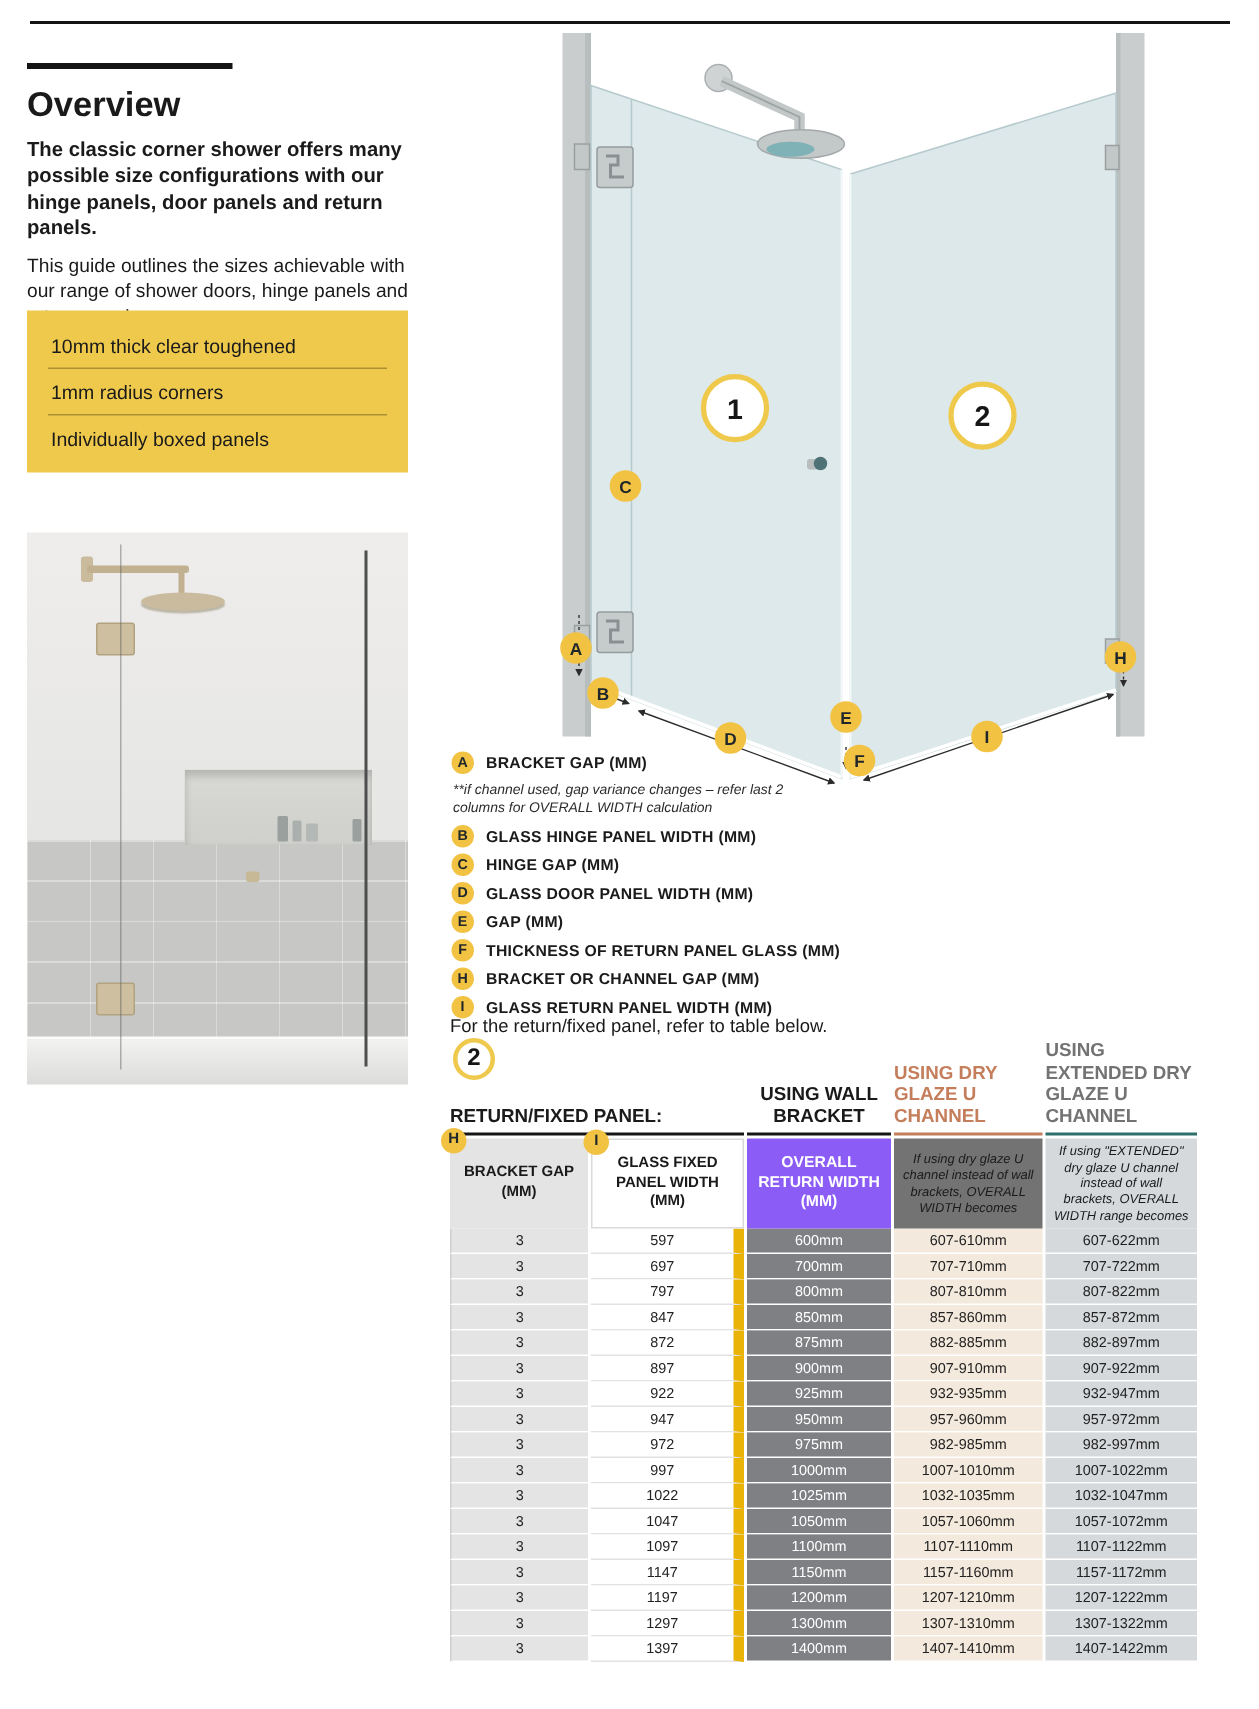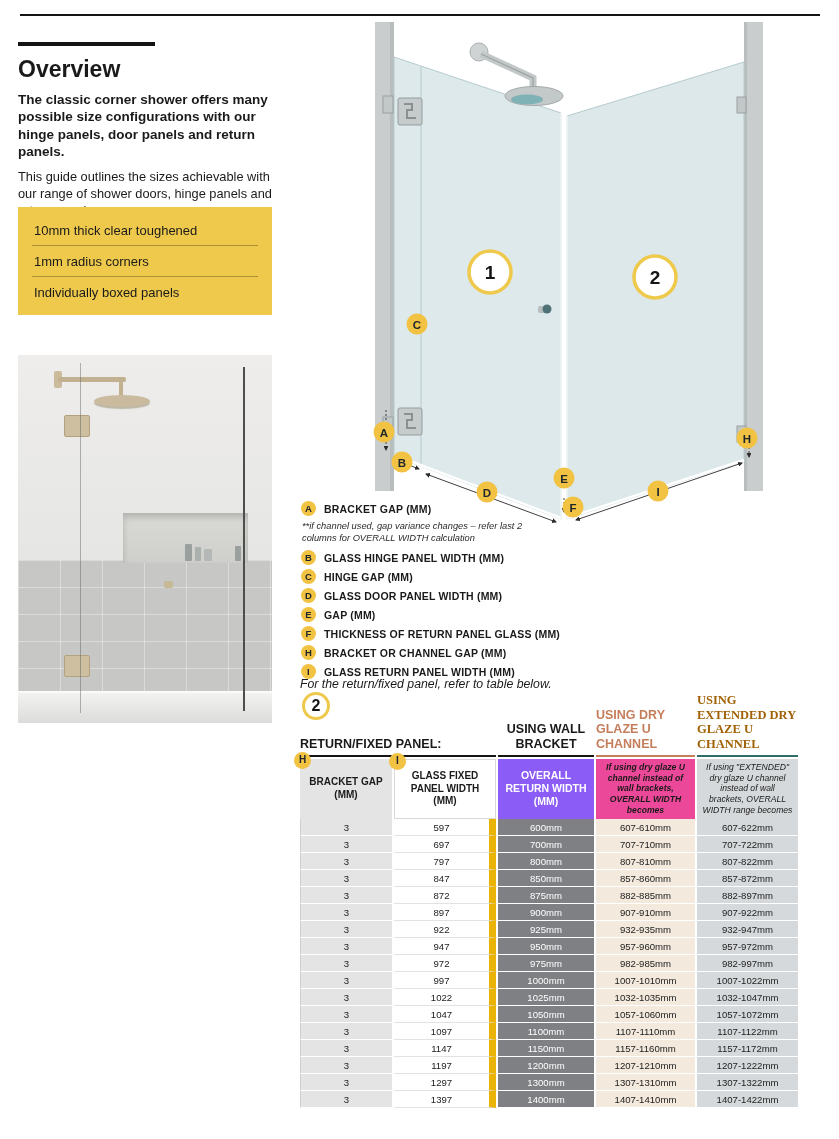--- a/index.html
+++ b/index.html
@@ -51,43 +51,43 @@
 
   
   .legend { position:absolute; left:301px; top:501px; width:330px; }
   .legend-item { display:flex; align-items:center; gap:8px; margin-bottom:4px;
     font-weight:bold; font-size:10.5px; letter-spacing:0.2px; }
   .lbadge { flex:0 0 auto; width:15px; height:15px; border-radius:50%; background:#F2C243;
     display:flex; align-items:center; justify-content:center; font-size:9.5px; font-weight:bold; color:#20272b; }
   .legend-note { font-style:italic; font-size:9.3px; line-height:1.3; width:255px;
     margin:0 0 6px 1px; color:#2b2b2b; }
 
-  .table-note { position:absolute; left:300px; top:677px; font-style:italic; font-size:12.3px; }
+  .table-note { position:absolute; left:300px; top:677px; font-size:12.3px; }
 
   
   .groups { position:absolute; left:300px; top:690px; width:498px; height:67px; display:flex; gap:2px; }
   .grp { position:relative; display:flex; align-items:flex-end; }
   .grp-label { font-weight:bold; font-size:12.5px; line-height:1.16; padding-bottom:4px; }
   .grp-main { width:196px; border-bottom:2px solid #161616; }
   .grp-wb  { width:96px;  border-bottom:2px solid #161616;text-align:center; }
   .grp-dg  { width:99px;  border-bottom:2px solid #C57E5B; color:#C57E5B; }
-  .grp-ext { width:101px; border-bottom:2px solid #2F6F6B; color:#a16207;font-family:Liberation Serif, serif; }
+  .grp-ext { width:101px; border-bottom:2px solid #2F6F6B; color:#737373; }
   .section-circle { position:absolute; top:2px; left:2px; width:28px; height:28px; border:3px solid #EFC94C;
     border-radius:50%; display:flex; align-items:center; justify-content:center;
     font-weight:bold; font-size:16px; color:#161616; background:#fff; }
 
   
   .tbl { position:absolute; left:300px; top:759px; display:grid;
          grid-template-columns:92px 102px 96px 99px 101px; column-gap:2px; }
   .th { min-height:56px; display:flex; align-items:center; justify-content:center; text-align:center;
         font-weight:bold; font-size:10px; line-height:1.25; position:relative; padding:3px 5px; }
   .th1 { background:#E4E4E5; }
   .th2 { background:#fff; border:1px solid #d9d9d9; }
   .th3 { background:#8b5cf6; color:#fff; font-size:10.5px;align-items:center; }
-  .th4 { background:#ec4899; font-style:italic; font-weight:bold; font-size:8.6px;justify-content:center; }
+  .th4 { background:#737373; font-style:italic; font-weight:normal; font-size:8.6px;justify-content:center; }
   .th5 { background:#D6D9DB; font-style:italic; font-weight:normal; font-size:8.6px; }
   .cell-badge { position:absolute; top:-7px; left:-6px; width:17px; height:17px; border-radius:50%;
     background:#F2C243; display:flex; align-items:center; justify-content:center;
     font-size:10px; font-weight:bold; font-style:normal; color:#20272b; }
   .td { height:17px; line-height:17px; text-align:center; font-size:9.6px;
         border-bottom:1px solid #fff; color:#222; }
   .c1 { background:#E4E4E5; border-left:1px solid #cfcfcf; }
   .c2 { background:#fff; border-bottom-color:#e2e2e2; border-right:7px solid #eab308; }
   .c3 { background:#7E8083; color:#fff; }
   .c4 { background:#F3E9DC; }

